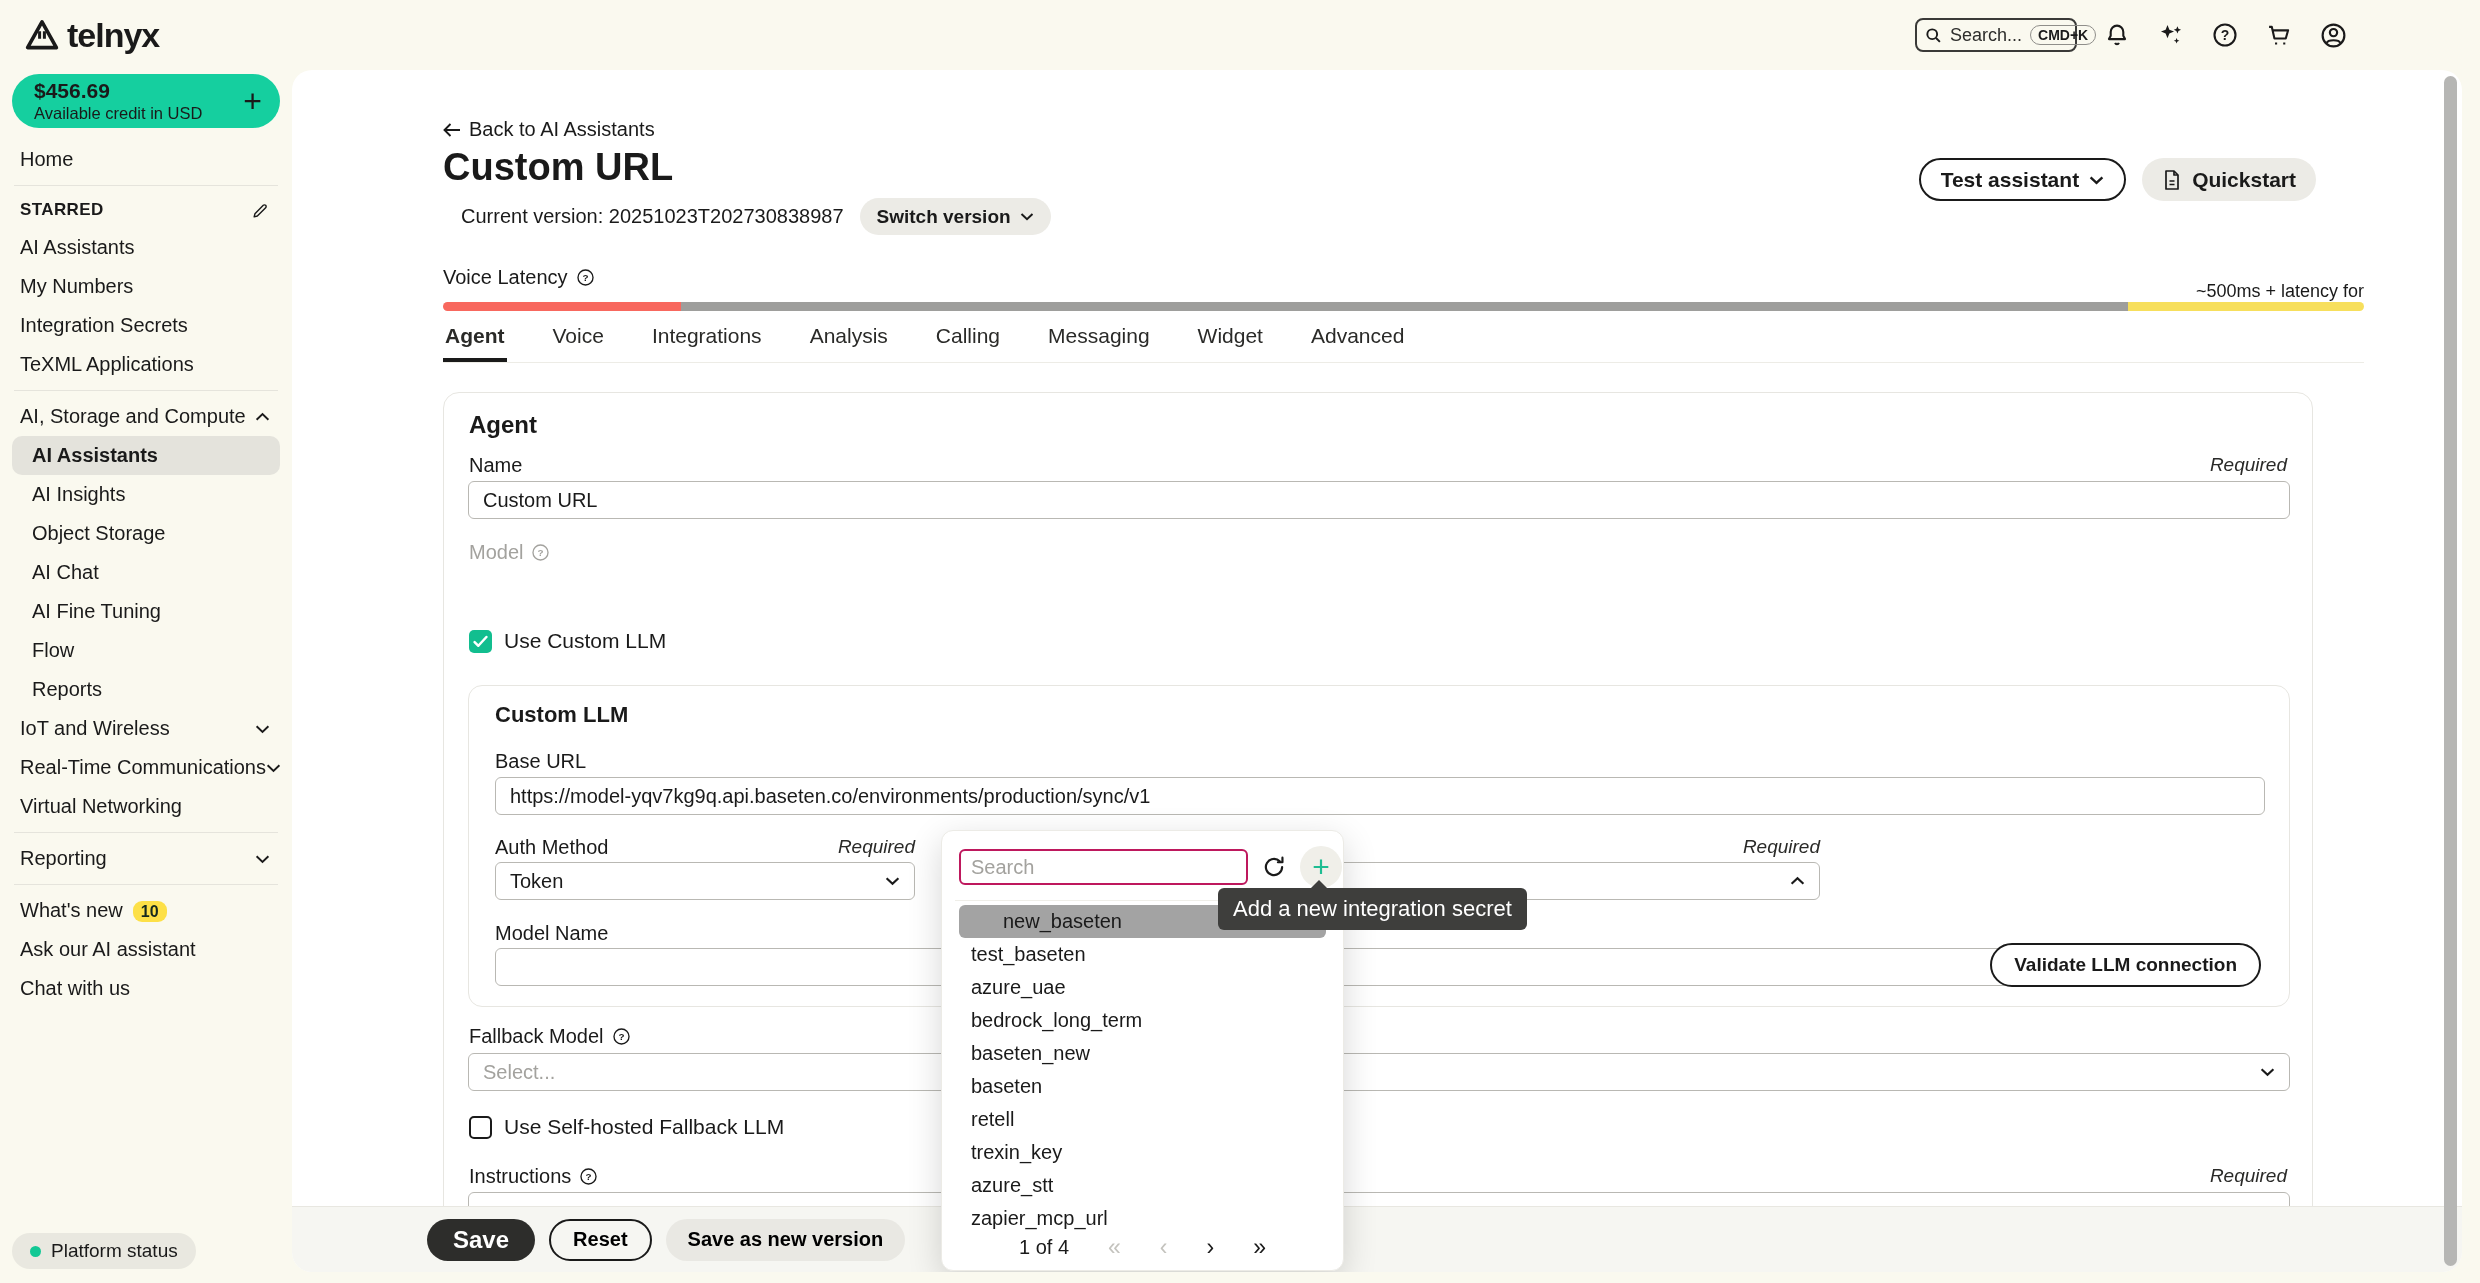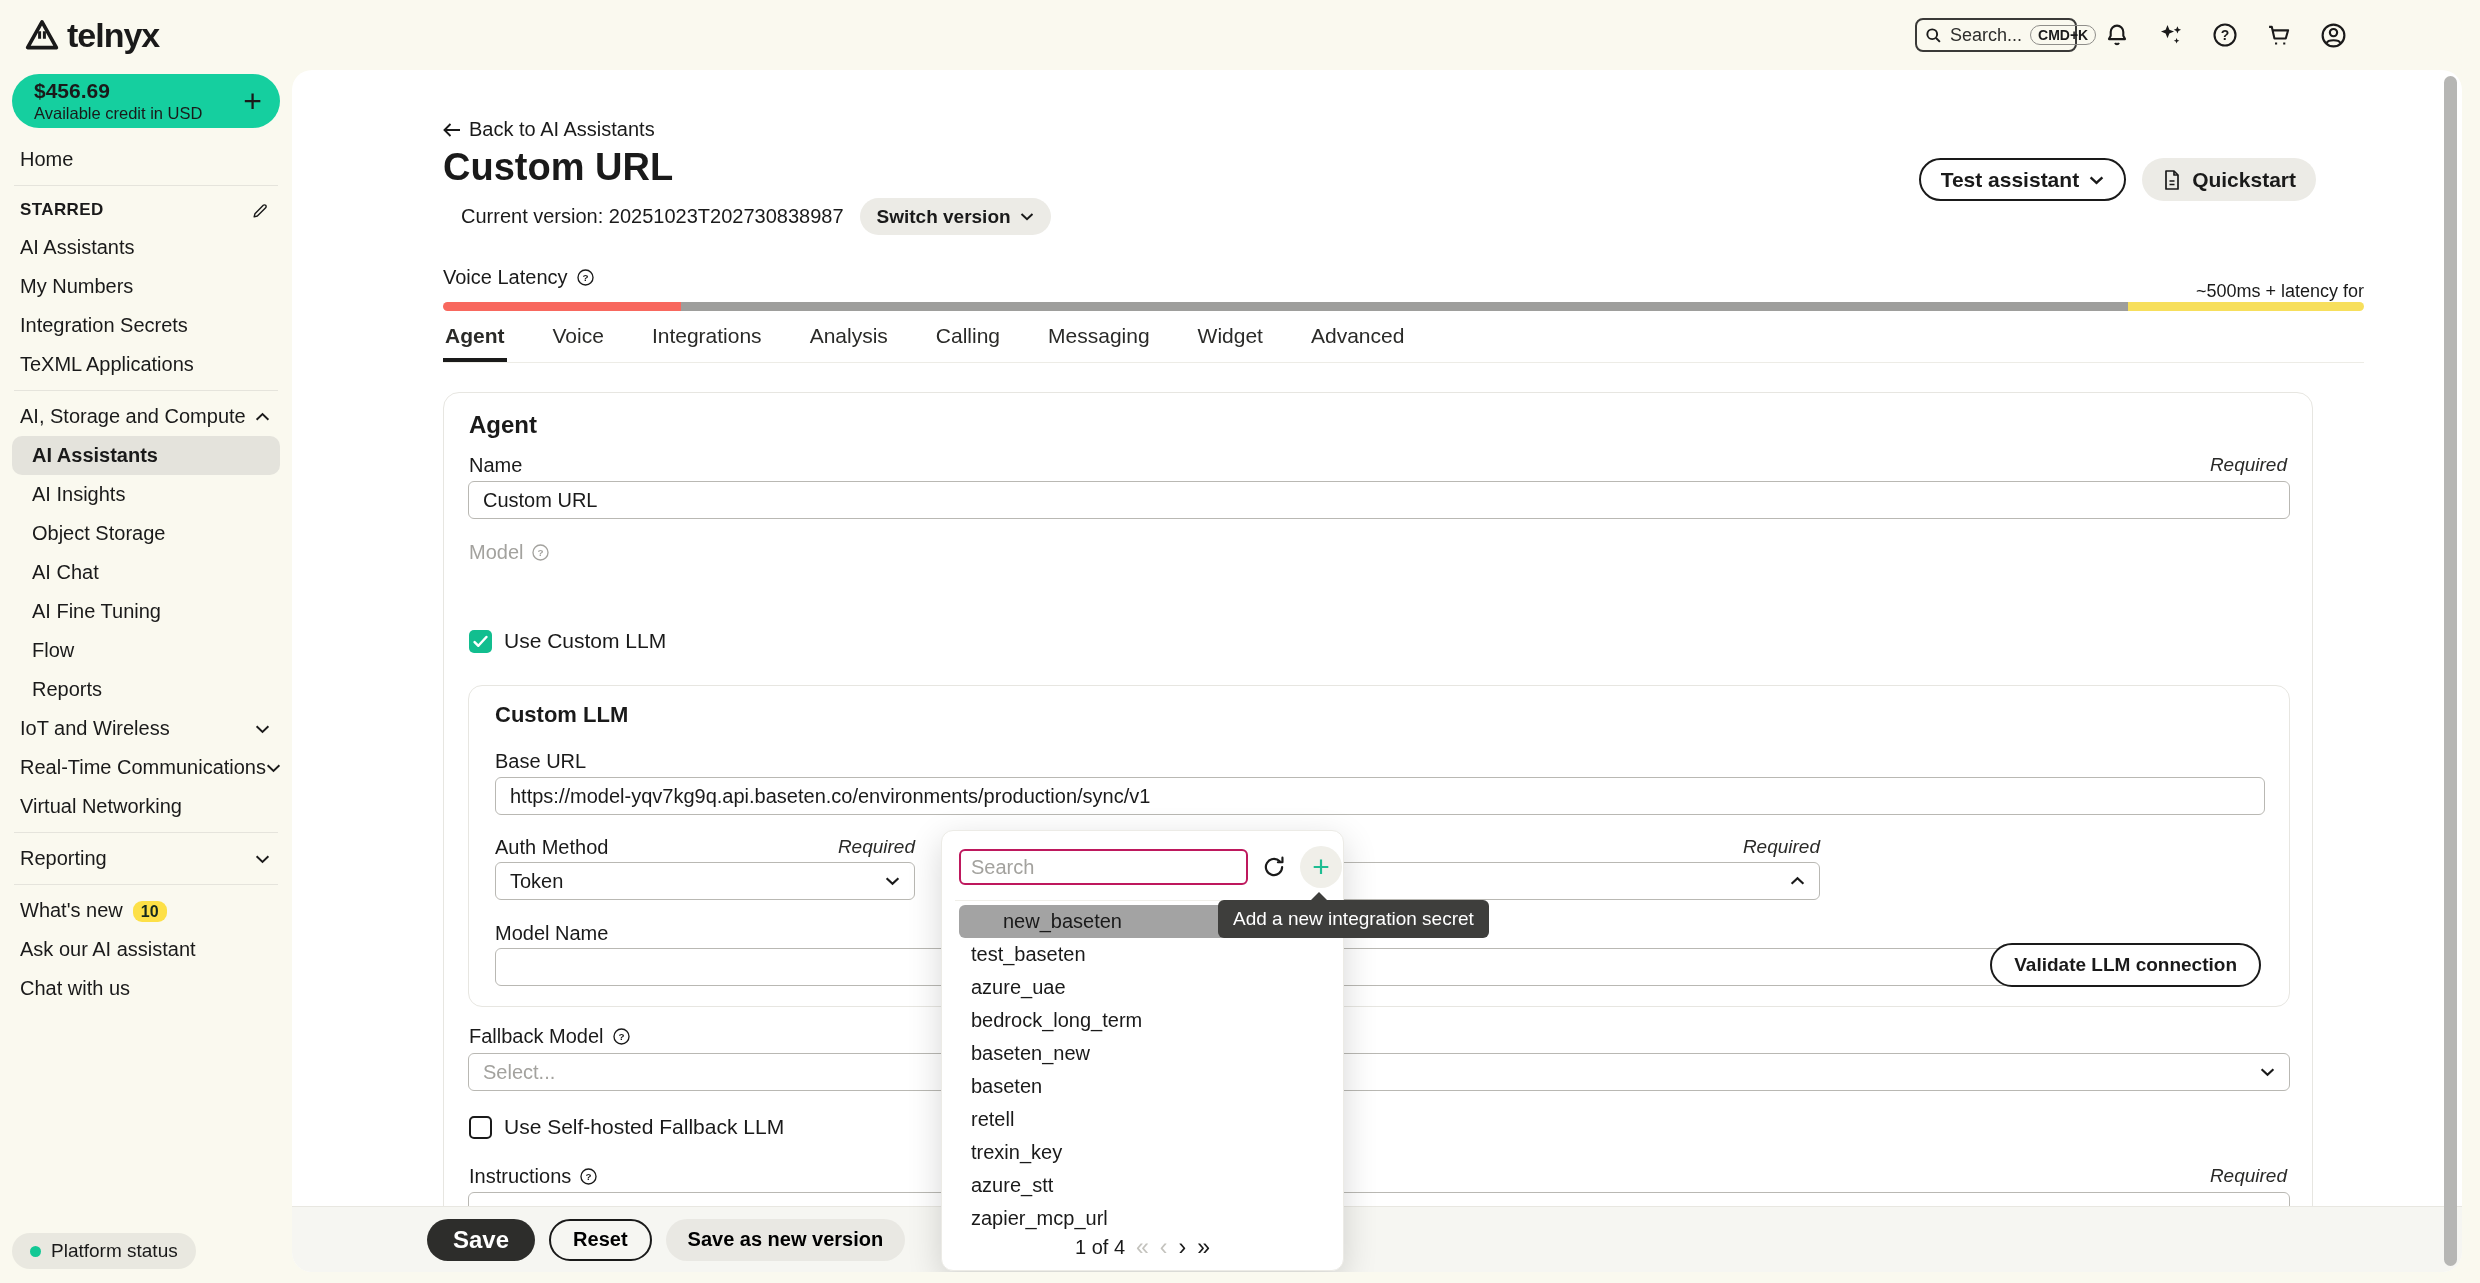--- a/index.html
+++ b/index.html
@@ -113,26 +113,26 @@
   .popup-search { flex:1; height:36px; border:2px solid #be185d; border-radius:6px; padding:0 10px;
     font-size:20px; font-family:inherit; outline:none; color:#1A1A1A; }
   .popup-search::placeholder { color:#A3A29E; }
   .refresh-btn { cursor:pointer; }
   .plus-btn { width:42px; height:42px; border-radius:50%; background:#F0EFE9; color:#1EBD92;
     display:flex; align-items:center; justify-content:center; font-size:30px; line-height:1; cursor:pointer; flex:none; }
   .popup-divider { height:1px; background:#EFEEE8; margin:12px -4px 4px -4px; }
   .dd-item { height:33px; display:flex; align-items:center; padding:0 12px; font-size:20px; border-radius:6px; cursor:pointer; }
   .dd-item.hl { background:#a3a3a3;padding-left:44px; }
   .pagination { position:absolute; left:0; right:0; bottom:11px; display:flex; align-items:center;
-    justify-content:center; gap:11px; font-size:20px; }
+    justify-content:center; gap:39px; font-size:20px; }
   .pg-btn { font-size:23px; line-height:1; cursor:pointer; }
   .pg-disabled { color:#C4C3BE; }
 
-  .tooltip { position:absolute; left:926px; top:818px; background:#3E3E3C; color:#fff; font-size:19px;
-    padding:8px 15px; border-radius:6px; white-space:nowrap; z-index:70;margin-top:12px; }
+  .tooltip { position:absolute; left:926px; top:818px; background:#3E3E3C; color:#fff; font-size:22px;
+    padding:8px 15px; border-radius:6px; white-space:nowrap; z-index:70; }
   .tooltip .arrow { position:absolute; top:-8px; left:92px; width:0; height:0;
     border-left:9px solid transparent; border-right:9px solid transparent; border-bottom:9px solid #3E3E3C; }
 </style>
 </head>
 <body>
 
 <div class="topbar">
   <div class="logo">
     <span>
       <svg width="36" height="36" viewBox="0 0 24 24" fill="none" stroke="#1A1A1A" stroke-width="2.4" stroke-linejoin="round">

